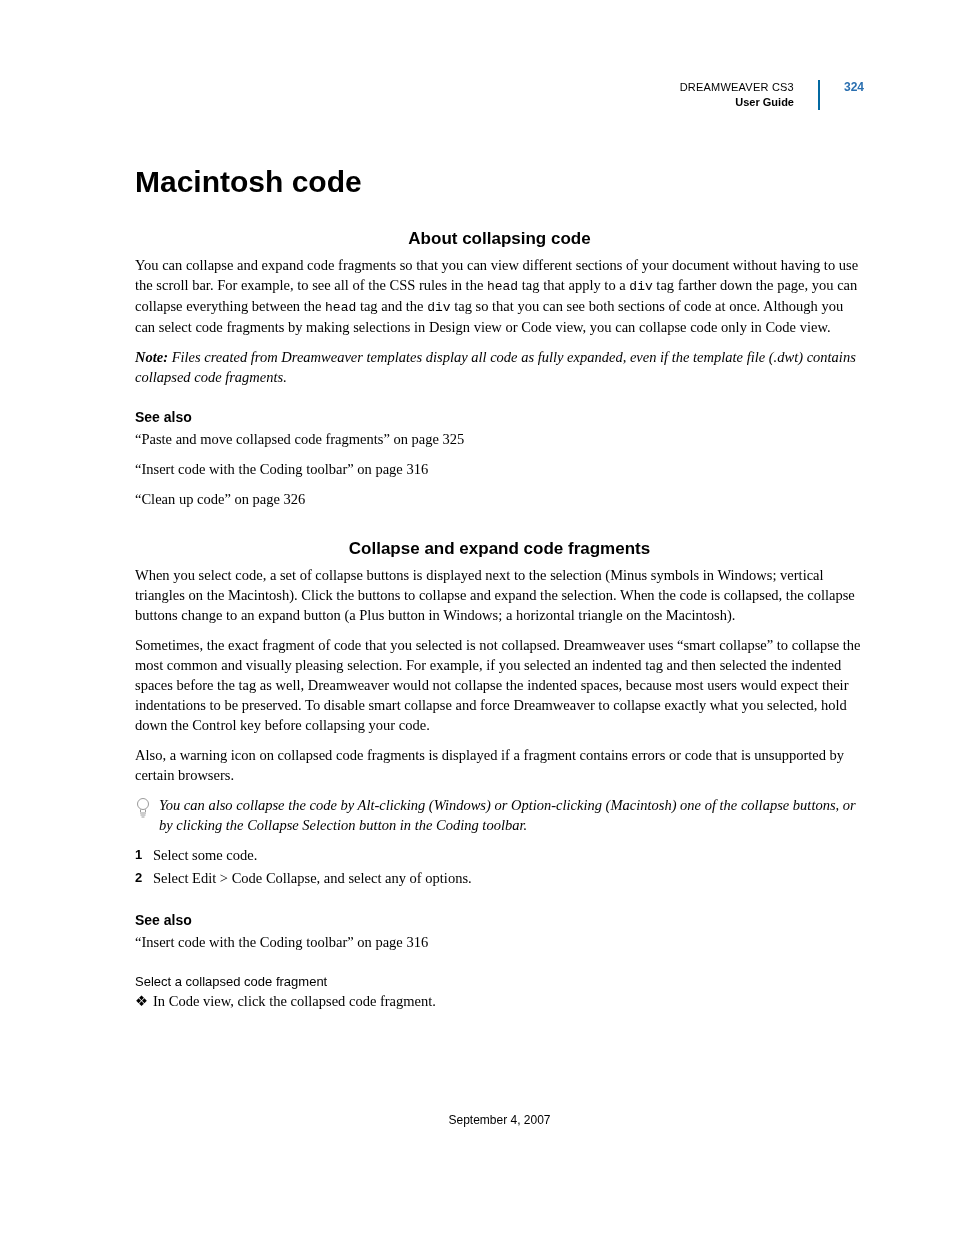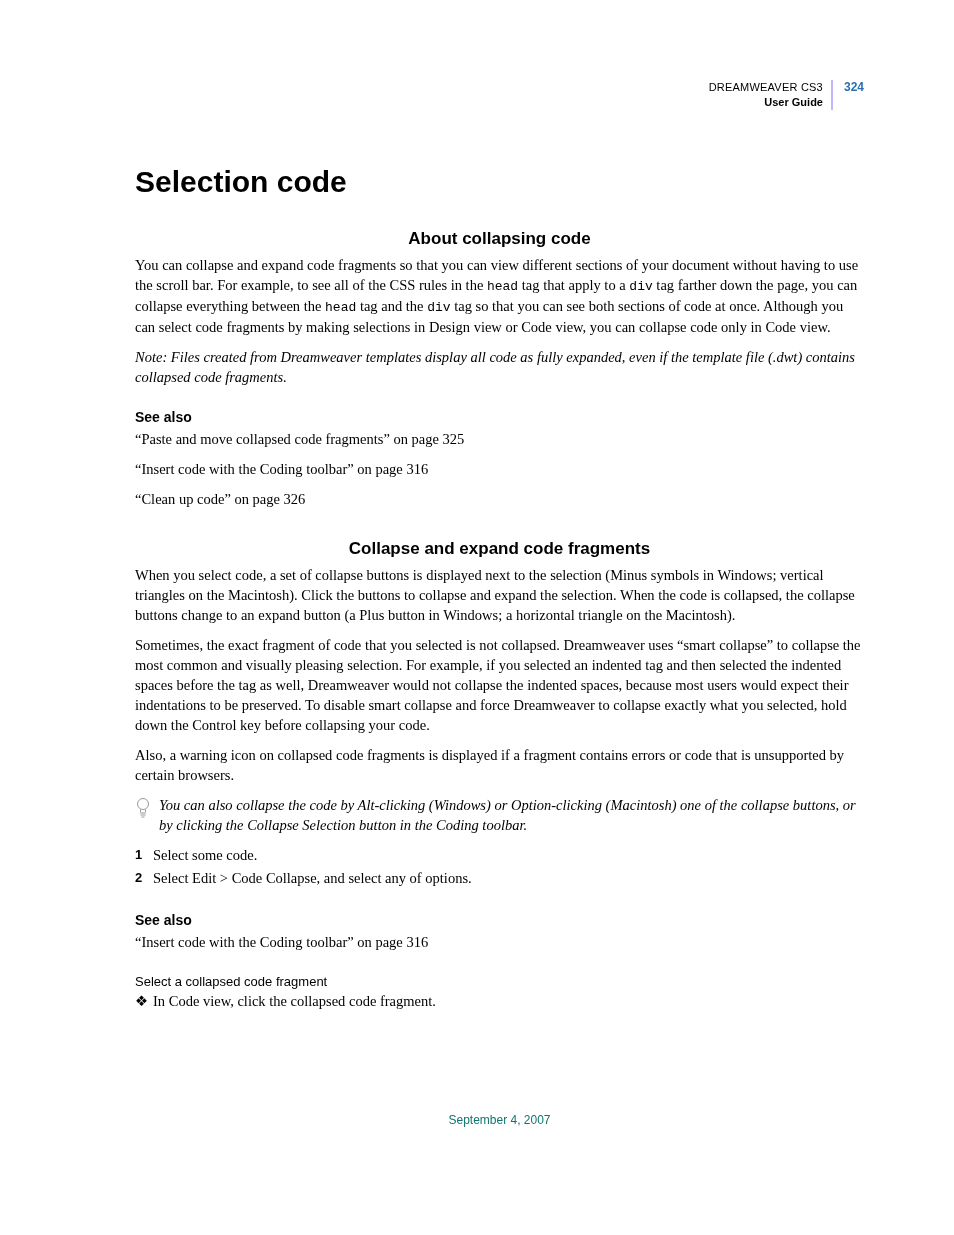--- a/index.html
+++ b/index.html
@@ -17,34 +17,34 @@
   .header-block {
     text-align: right;
     font-family: "Myriad Pro", "Helvetica Neue", Arial, sans-serif;
     font-size: 11px;
     margin-bottom: 55px;
     display: flex;
     justify-content: flex-end;
     align-items: flex-start;
   }
   .header-text {
-    padding-right: 8px;
-    border-right: 2px solid #c4b5fd;
+    padding-right: 24px;
+    border-right: 2px solid #0369a1;
     line-height: 1.35;
   }
   .header-product {
     letter-spacing: 0.02em;
   }
   .header-guide {
     font-weight: bold;
   }
   .header-page {
     font-weight: bold;
     color: #2a6fb0;
-    padding-left: 11px;
+    padding-left: 24px;
     font-size: 12px;
   }
   h1.chapter {
     font-family: "Myriad Pro", "Helvetica Neue", Arial, sans-serif;
     font-weight: 700;
     font-size: 30px;
     margin: 0 0 30px 0;
   }
   h2.section {
     font-family: "Myriad Pro", "Helvetica Neue", Arial, sans-serif;
@@ -64,21 +64,21 @@
     font-weight: 400;
     font-size: 13px;
     margin: 22px 0 2px 0;
   }
   p {
     font-size: 14.5px;
     line-height: 1.38;
     margin: 0 0 10px 0;
   }
   .note-label {
-    font-weight: normal;
+    font-weight: bold;
     font-style: italic;
     margin-top: 20px;
   }
   .note-body {
     font-style: italic;
   }
   code.mono {
     font-family: "Courier New", monospace;
     font-size: 13px;
   }
@@ -123,40 +123,40 @@
     font-size: 14.5px;
     line-height: 1.5;
     display: flex;
   }
   .bullet-line .bmark {
     width: 18px;
     flex: 0 0 18px;
   }
   .footer-date {
     text-align: center;
-    color: #0f766e;
+    color: #000000;
     font-family: "Helvetica Neue", Arial, sans-serif;
     font-size: 12px;
     margin-top: 100px;
   }
 </style>
 </head>
 <body>
 
 <div class="page">
 
   <div class="header-block">
     <div class="header-text">
       <div class="header-product">DREAMWEAVER CS3</div>
       <div class="header-guide">User Guide</div>
     </div>
     <div class="header-page">324</div>
   </div>
 
-  <h1 class="chapter">Selection code</h1>
+  <h1 class="chapter">Macintosh code</h1>
 
   <h2 class="section">About collapsing code</h2>
 
   <p>
     <span>You can collapse and expand code fragments so that you can view different sections of your document without having to use the scroll bar. For example, to see all of the CSS rules in the </span><code class="mono">head</code><span> tag that apply to a </span><code class="mono">div</code><span> tag farther down the page, you can collapse everything between the </span><code class="mono">head</code><span> tag and the </span><code class="mono">div</code><span> tag so that you can see both sections of code at once. Although you can select code fragments by making selections in Design view or Code view, you can collapse code only in Code view.</span>
   </p>
 
   <p>
     <span class="note-label">Note:</span><span class="note-body"> Files created from Dreamweaver templates display all code as fully expanded, even if the template file (.dwt) contains collapsed code fragments.</span>
   </p>

